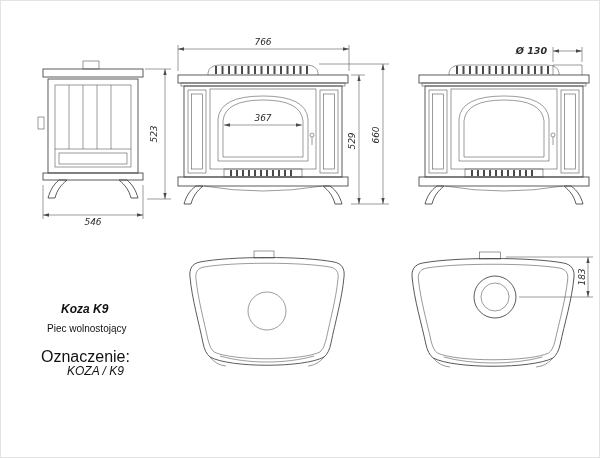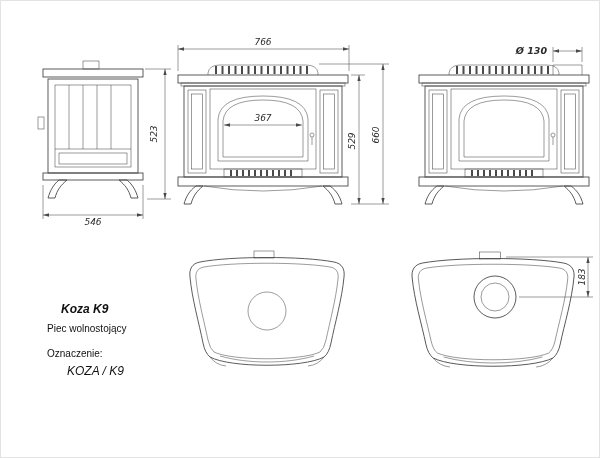--- a/index.html
+++ b/index.html
@@ -11,21 +11,21 @@
   svg{position:absolute;left:0;top:0;}
   .o{fill:none;stroke:#4a4a4a;stroke-width:0.9;}
   .d{fill:none;stroke:#4a4a4a;stroke-width:0.55;}
   .bars{stroke:#4a4a4a;fill:none;}
   .dl{fill:none;stroke:#4a4a4a;stroke-width:0.55;}
   text.dim{font:italic 9px "DejaVu Sans",sans-serif;fill:#2b2b2b;}
   text.dimb{font-weight:bold;font-size:9.5px;}
   .lbl{position:absolute;color:#111;}
   .lbl-type{left:46px;top:286px;font-size:10px;margin-top:36px;}
   .lbl-name{left:60px;top:301px;font-size:12px;font-weight:bold;font-style:italic;}
-  .lbl-ozn{left:46px;top:347px;font-size:10px;}
+  .lbl-ozn{left:40px;top:347px;font-size:16px;}
   .lbl-koza{left:66px;top:363px;font-size:12px;font-weight:normal;font-style:italic;}
 </style>
 </head>
 <body>
 
 <div class="sheet">
 
   <svg width="600" height="458" viewBox="0 0 600 458">
 
     <defs>

